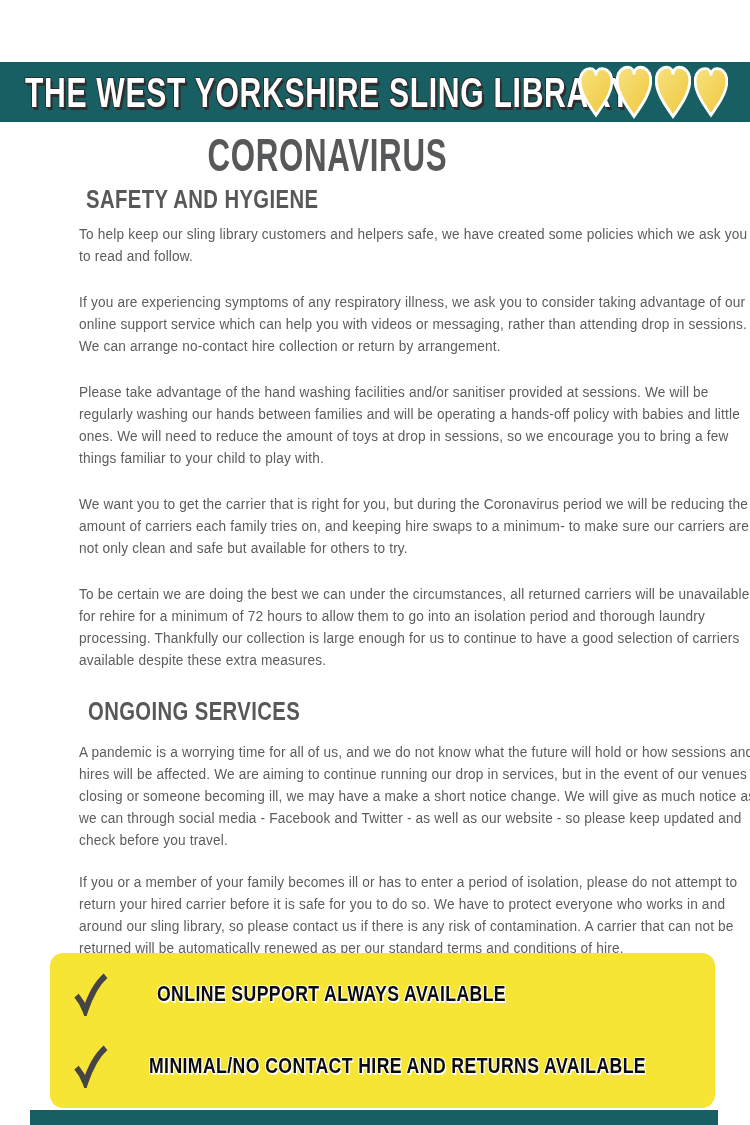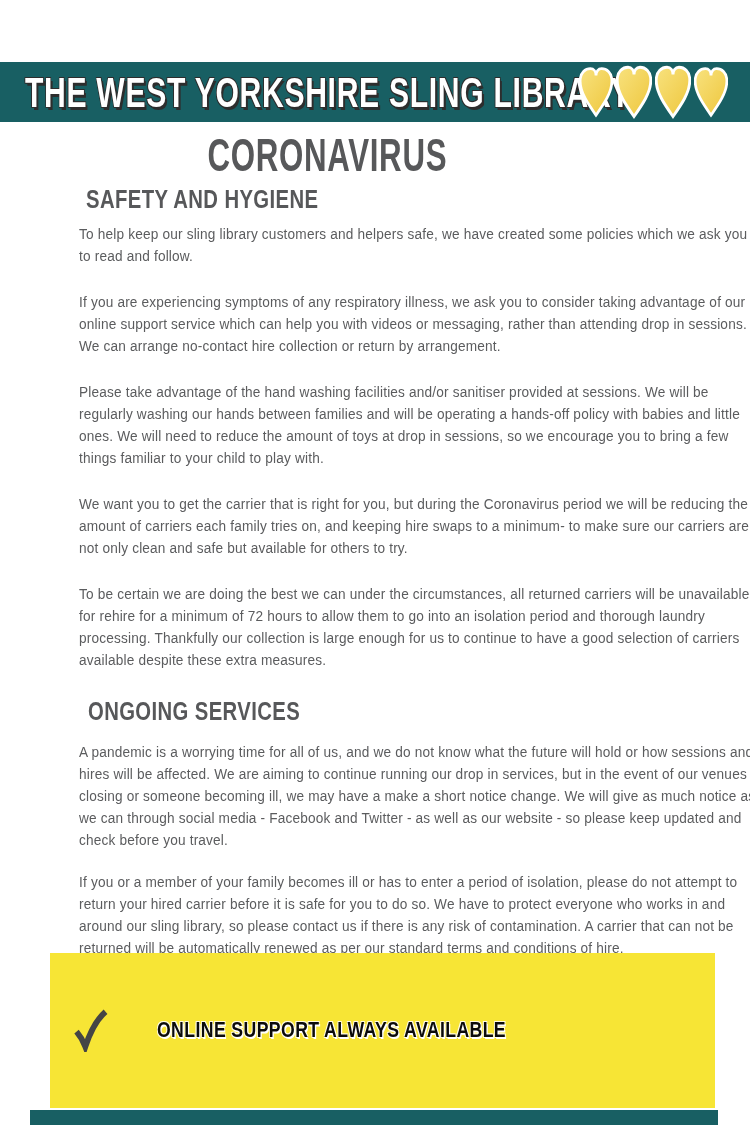--- a/index.html
+++ b/index.html
@@ -103,20 +103,21 @@
   
   .check-box {
     position: absolute;
     left: 50px; top: 953px;
     width: 665px; height: 155px;
     background: var(--yellow, #f7e535);
     display: flex;
     flex-direction: column;
     justify-content: space-around;
     padding: 6px 10px;
+    border-radius: 13px;
   }
   .check-row {
     display: flex;
     align-items: center;
   }
   .check-row svg { display: block; margin-left: 12px; flex: none; }
   .check-label {
     display: inline-block;
     margin-left: 48px;
     transform: scaleX(0.82);
@@ -189,17 +190,23 @@
     <p>If you or a member of your family becomes ill or has to enter a period of isolation, please do not attempt to return your hired carrier before it is safe for you to do so. We have to protect everyone who works in and around our sling library, so please contact us if there is any risk of contamination. A carrier that can not be returned will be automatically renewed as per our standard terms and conditions of hire.</p>
   </div>
 
   <div class="check-box">
     <div class="check-row">
       <svg width="37" height="43" viewBox="0 0 34 40">
         <path d="M4 21 C 7.5 25, 10.5 30.5, 12.2 35 C 16.5 22, 23.5 9, 31 2.5" fill="none" stroke="#454545" stroke-width="5.4" stroke-linecap="butt"></path>
       </svg>
       <span class="check-label">ONLINE SUPPORT ALWAYS AVAILABLE</span>
     </div>
+    <div class="check-row">
+      <svg width="37" height="43" viewBox="0 0 34 40">
+        <path d="M4 21 C 7.5 25, 10.5 30.5, 12.2 35 C 16.5 22, 23.5 9, 31 2.5" fill="none" stroke="#454545" stroke-width="5.4" stroke-linecap="butt"></path>
+      </svg>
+      <span class="check-label" style="margin-left:40px">MINIMAL/NO CONTACT HIRE AND RETURNS AVAILABLE</span>
+    </div>
   </div>
 
   <div class="footer-bar"></div>
 
 </div>
 
 </body></html>

